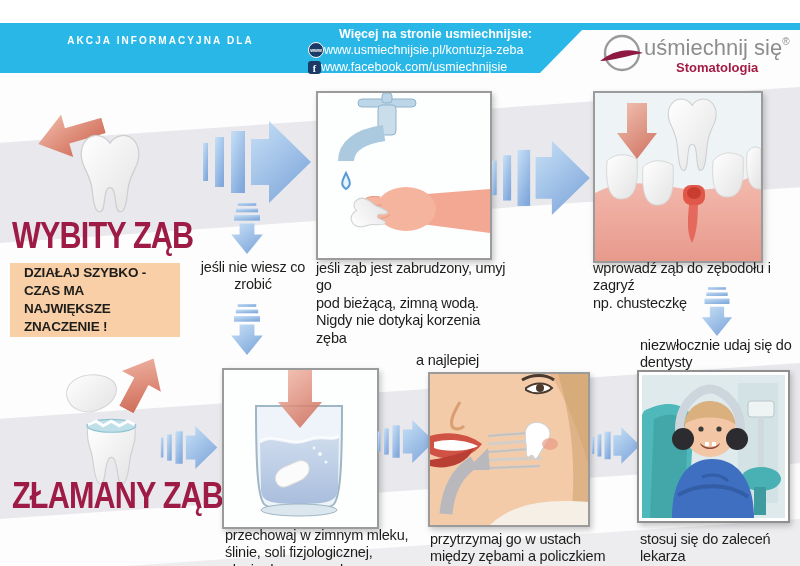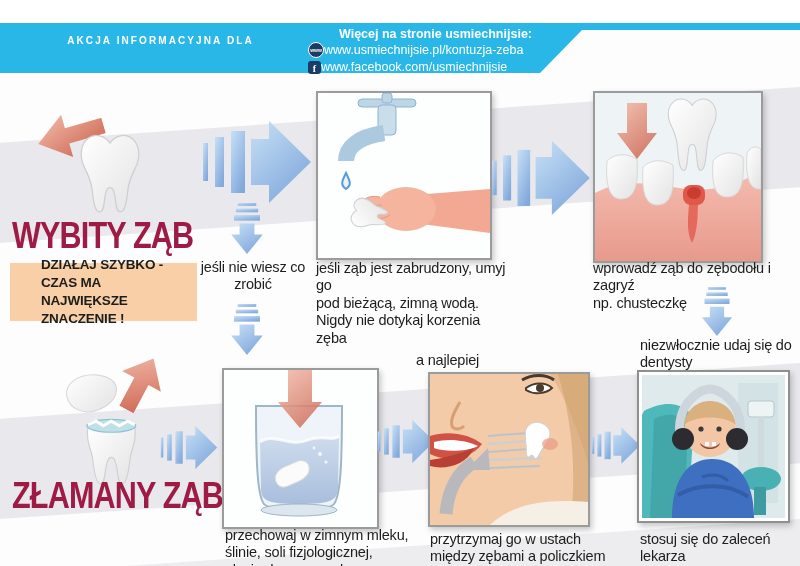--- a/index.html
+++ b/index.html
@@ -31,22 +31,22 @@
   .logo{position:absolute;left:598px;top:8px;width:195px;height:46px;}
   .logo-name{position:absolute;left:46px;top:4px;font-size:22px;color:#8d8d8d;white-space:nowrap;}
   .logo-reg{font-size:10px;vertical-align:10px;color:#8d8d8d;}
   .logo-sub{position:absolute;left:78px;top:29px;font-size:13px;font-weight:bold;color:#a41c45;}
   
   .big-title{position:absolute;font-size:36px;font-weight:bold;color:#9e1b45;
     letter-spacing:-1px;transform:scaleX(0.85);transform-origin:left center;white-space:nowrap;}
   .caption{position:absolute;font-size:14.5px;font-weight:normal;color:#1d1d1b;
     line-height:1.2;letter-spacing:-0.2px;white-space:pre-line;}
   .caption.center{text-align:center;}
-  .warnbox{position:absolute;left:10px;top:240px;width:170px;height:58px;background:#f8cfa6;
-    display:flex;align-items:center;padding-left:17px;}
+  .warnbox{position:absolute;left:10px;top:240px;width:170px;height:74px;background:#f8cfa6;
+    display:flex;align-items:center;}
   .warnbox .wtext{font-size:13.5px;font-weight:bold;color:#1d1d1b;line-height:1.35;
     padding:0 10px 0 14px;white-space:pre-line;letter-spacing:-0.2px;}
   
   .panel{position:absolute;border:2px solid #9b9b9b;background:#ffffff;
     box-shadow:2px 3px 6px rgba(0,0,0,0.22);}
   .panel svg{display:block;}
   .photo-frame{position:absolute;border:2px solid #8f8f8f;background:#ffffff;padding:3px;
     box-shadow:2px 3px 6px rgba(0,0,0,0.22);}
   .flow{position:absolute;}
 </style>
@@ -97,20 +97,28 @@
     <div class="row">
       <span class="icon-www">www</span>
       <span class="link">www.usmiechnijsie.pl/kontuzja-zeba</span>
     </div>
     <div class="row">
       <span class="icon-fb">f</span>
       <span class="link">www.facebook.com/usmiechnijsie</span>
     </div>
   </div>
 
+  <div class="logo">
+    <svg width="46" height="46" viewBox="0 0 46 46">
+      <circle cx="24" cy="22" r="17" fill="none" stroke="#9a9a9a" stroke-width="2.4"></circle>
+      <path d="M2 30 C14 20 30 16 45 22 C32 24 14 30 2 30 Z" fill="#8e1a43"></path>
+    </svg>
+    <div class="logo-name"><span>uśmiechnij się</span><span class="logo-reg">®</span></div>
+    <div class="logo-sub">Stomatologia</div>
+  </div>
 
   <div class="flow" style="left:35px;top:86px;width:120px;height:115px;">
     <svg width="70" height="48" viewBox="0 0 70 48" style="position:absolute;left:0;top:2px;transform:rotate(-16deg);">
       <polygon points="70,16 32,16 32,2 2,24 32,46 32,32 70,32" fill="url(#redgrad)"></polygon>
     </svg>
     <svg width="62" height="84" viewBox="0 0 48 66" style="position:absolute;left:44px;top:24px;">
       <path d="M24 8 C20 2 12 0 7 4 C1 9 0 17 3 25 C6 32 9 36 10 45 C11 54 12 62 16 62 C20 62 19 52 21 46 C22 42 26 42 27 46 C29 52 28 62 32 62 C36 62 37 54 38 45 C39 36 42 32 45 25 C48 17 47 9 41 4 C36 0 28 2 24 8 Z" fill="url(#toothgrad)" stroke="#cfcfcf" stroke-width="1"></path>
     </svg>
   </div>
 

